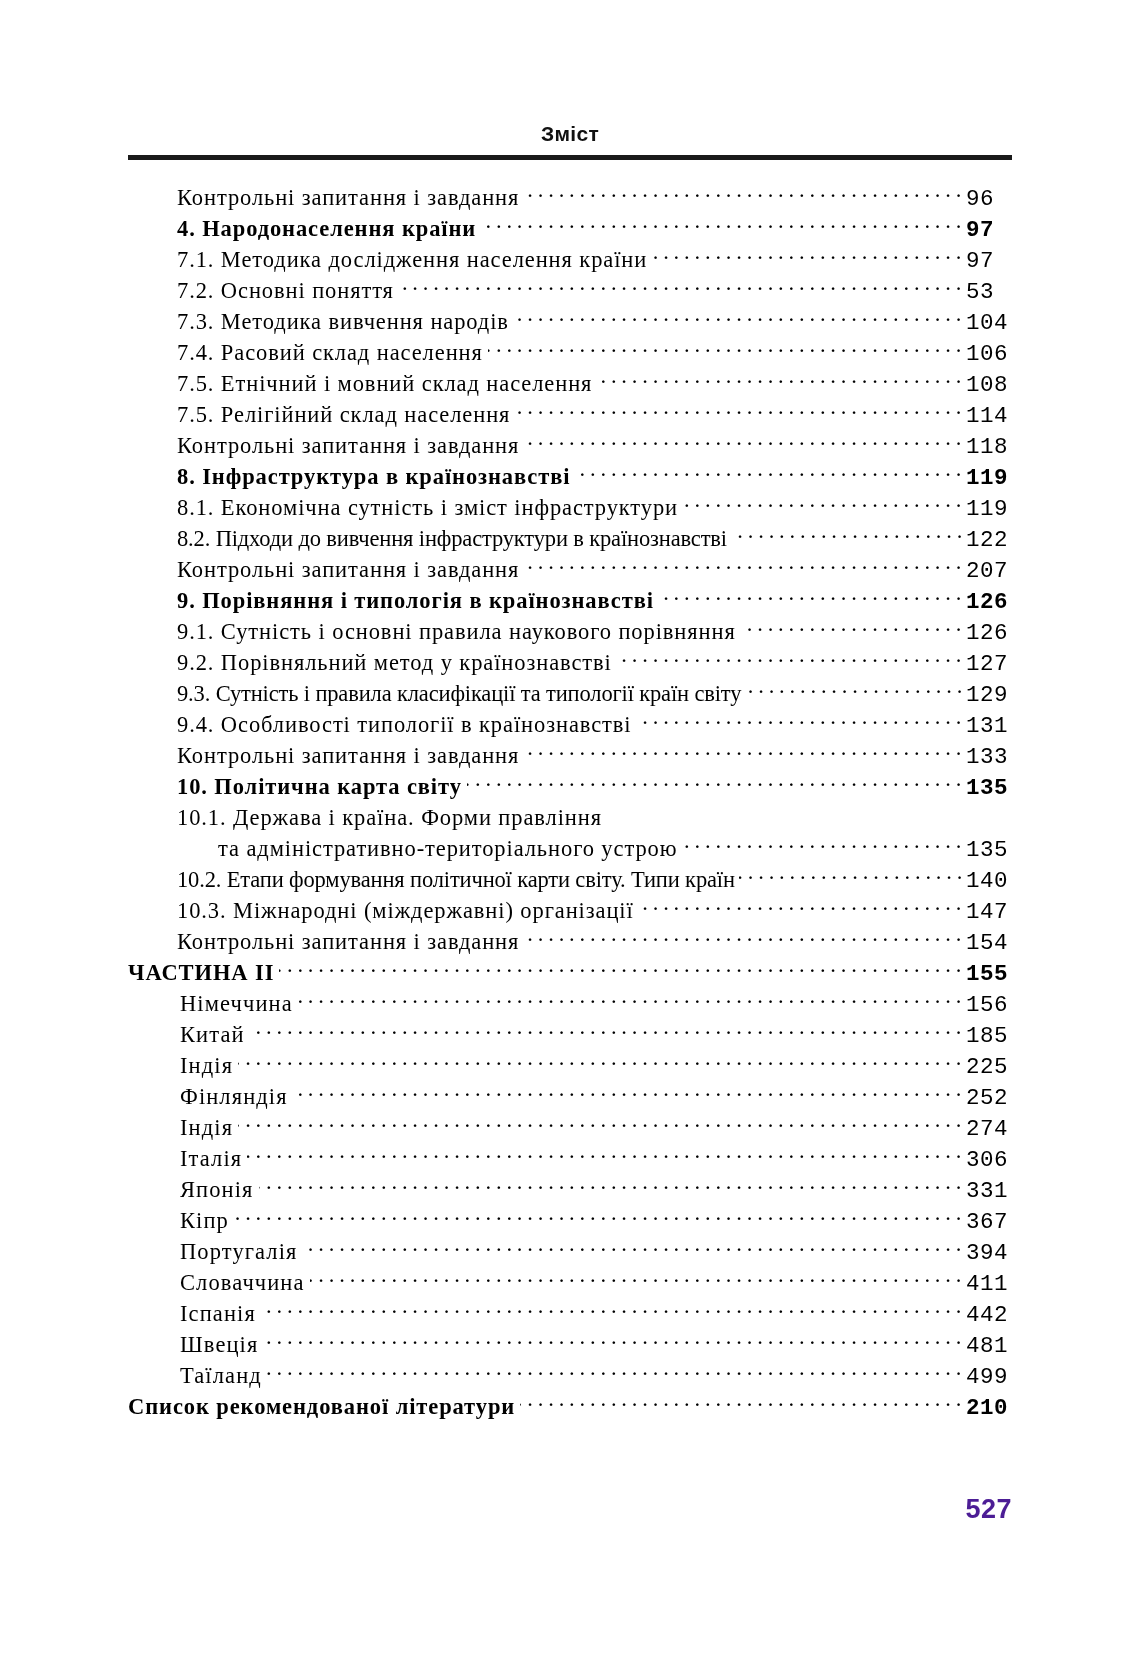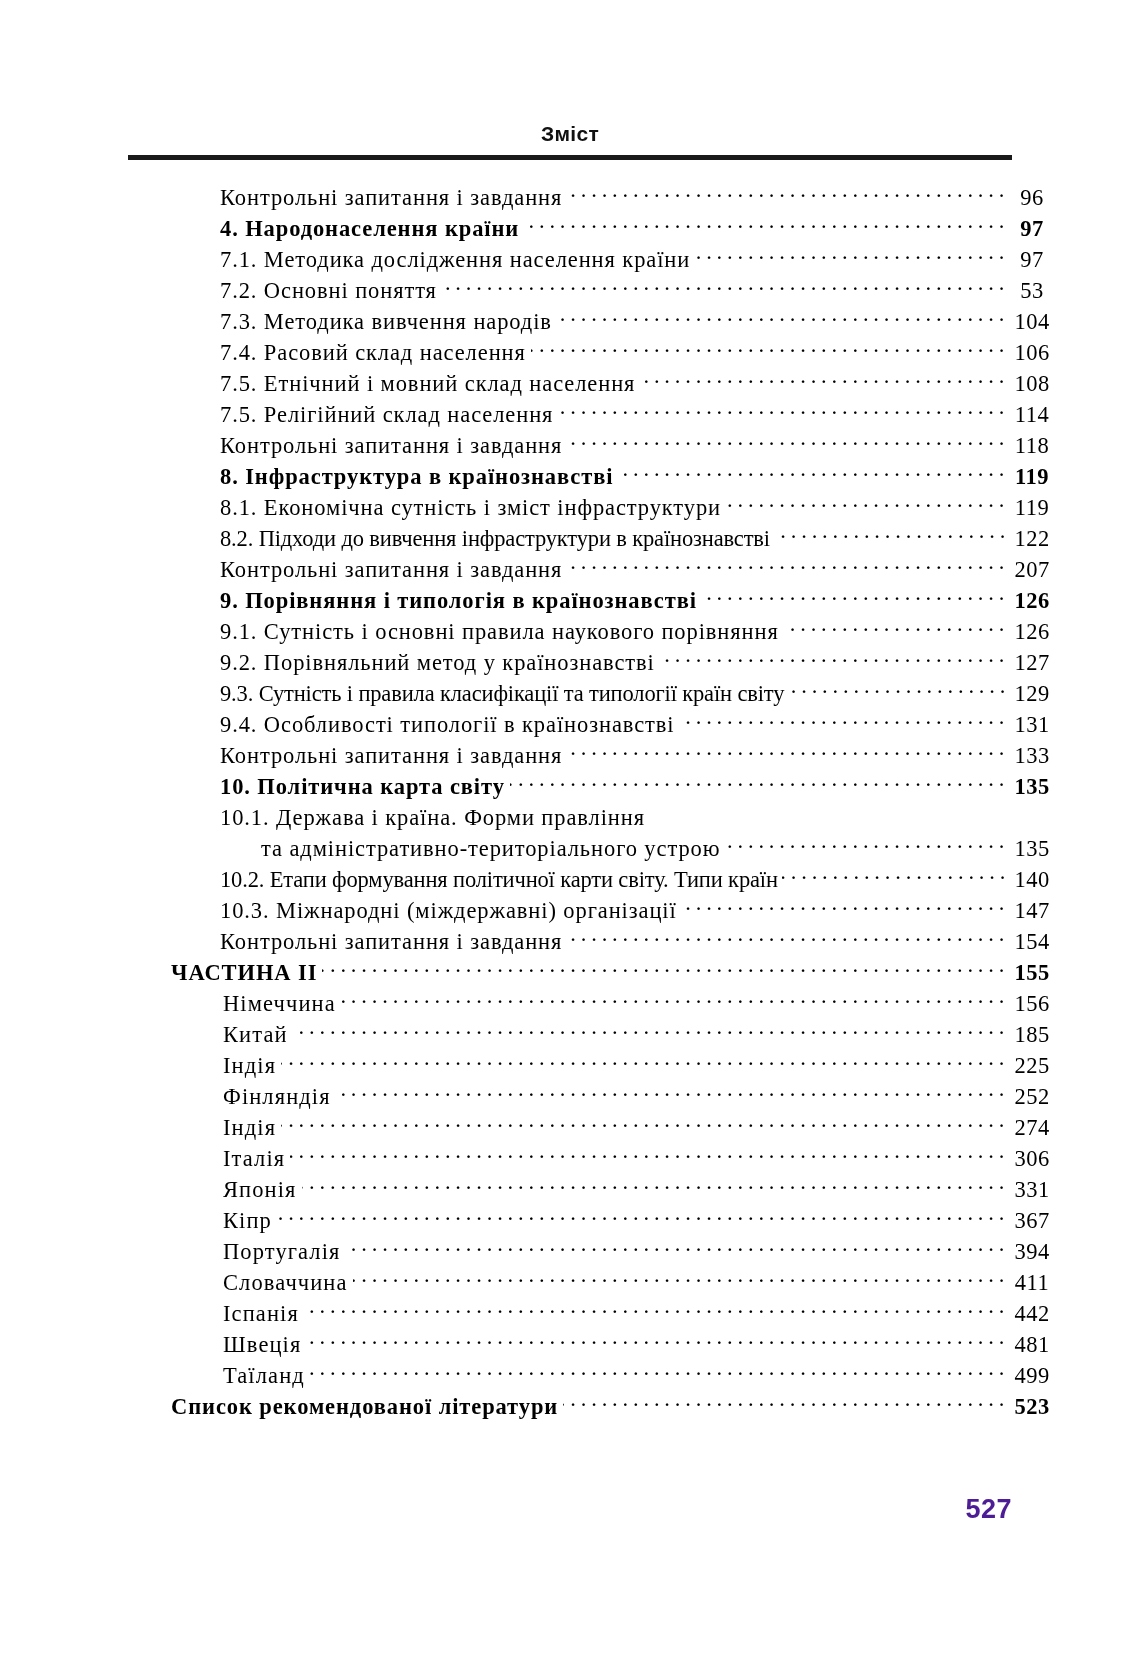--- a/index.html
+++ b/index.html
@@ -50,21 +50,20 @@
   }
 
   .toc-row {
     display: flex;
     align-items: baseline;
     width: 884px;
     height: 31px;
     font-size: 22.5px;
     line-height: 31px;
     white-space: nowrap;
-    margin-left: 43px;
   }
 
   .toc-label {
     flex: 0 0 auto;
     padding-left: 49px;          
     letter-spacing: 0.9px;
   }
 
   .toc-leader {
     flex: 1 1 auto;
@@ -80,23 +79,24 @@
     position: absolute;
     right: 0;
     bottom: 0;
     font-size: 22.5px;
     letter-spacing: -0.4px;
     color: #000;
   }
 
   .toc-page {
     flex: 0 0 auto;
-    text-align: center;
+    text-align: left;
     min-width: 46px;
     letter-spacing: 0.5px;
+    font-family: Liberation Mono, monospace;
   }
 
   
   .lvl-bold .toc-label,
   .lvl-bold .toc-page { font-weight: bold; }
 
   .lvl-part .toc-label { padding-left: 0px; }          
   .lvl-part .toc-label,
   .lvl-part .toc-page { font-weight: bold; }
 
@@ -325,19 +325,19 @@
         <span class="toc-page">481</span>
       </div>
       <div class="toc-row lvl-country">
         <span class="toc-label">Таїланд</span>
         <span class="toc-leader"></span>
         <span class="toc-page">499</span>
       </div>
       <div class="toc-row lvl-part">
         <span class="toc-label">Список рекомендованої літератури</span>
         <span class="toc-leader"></span>
-        <span class="toc-page">523</span>
+        <span class="toc-page">210</span>
       </div>
     </div>
 
   <div class="folio">527</div>
 
 </div>
 
 </body></html>

